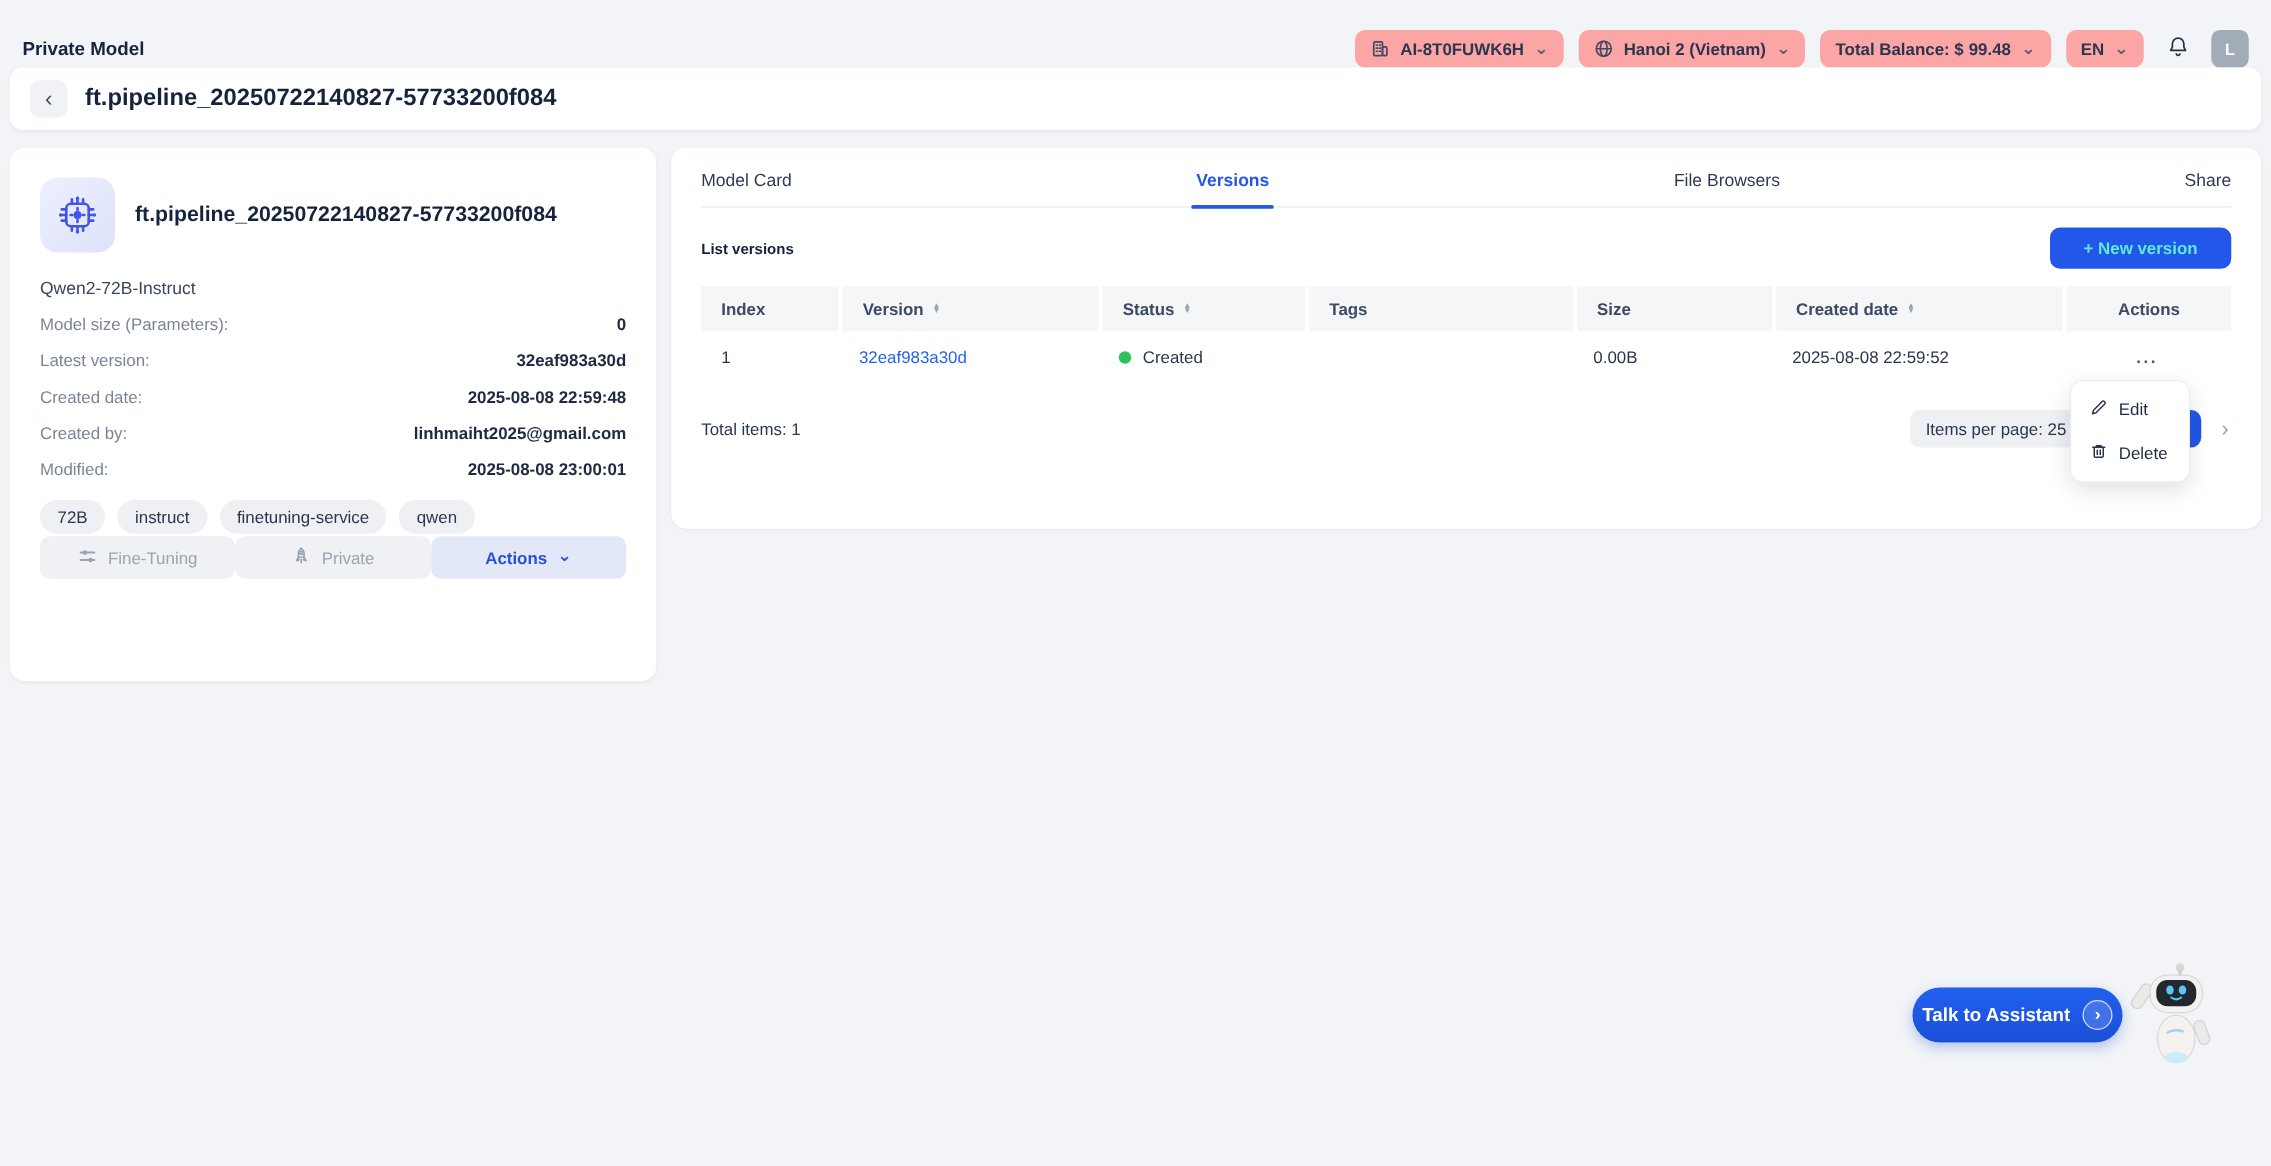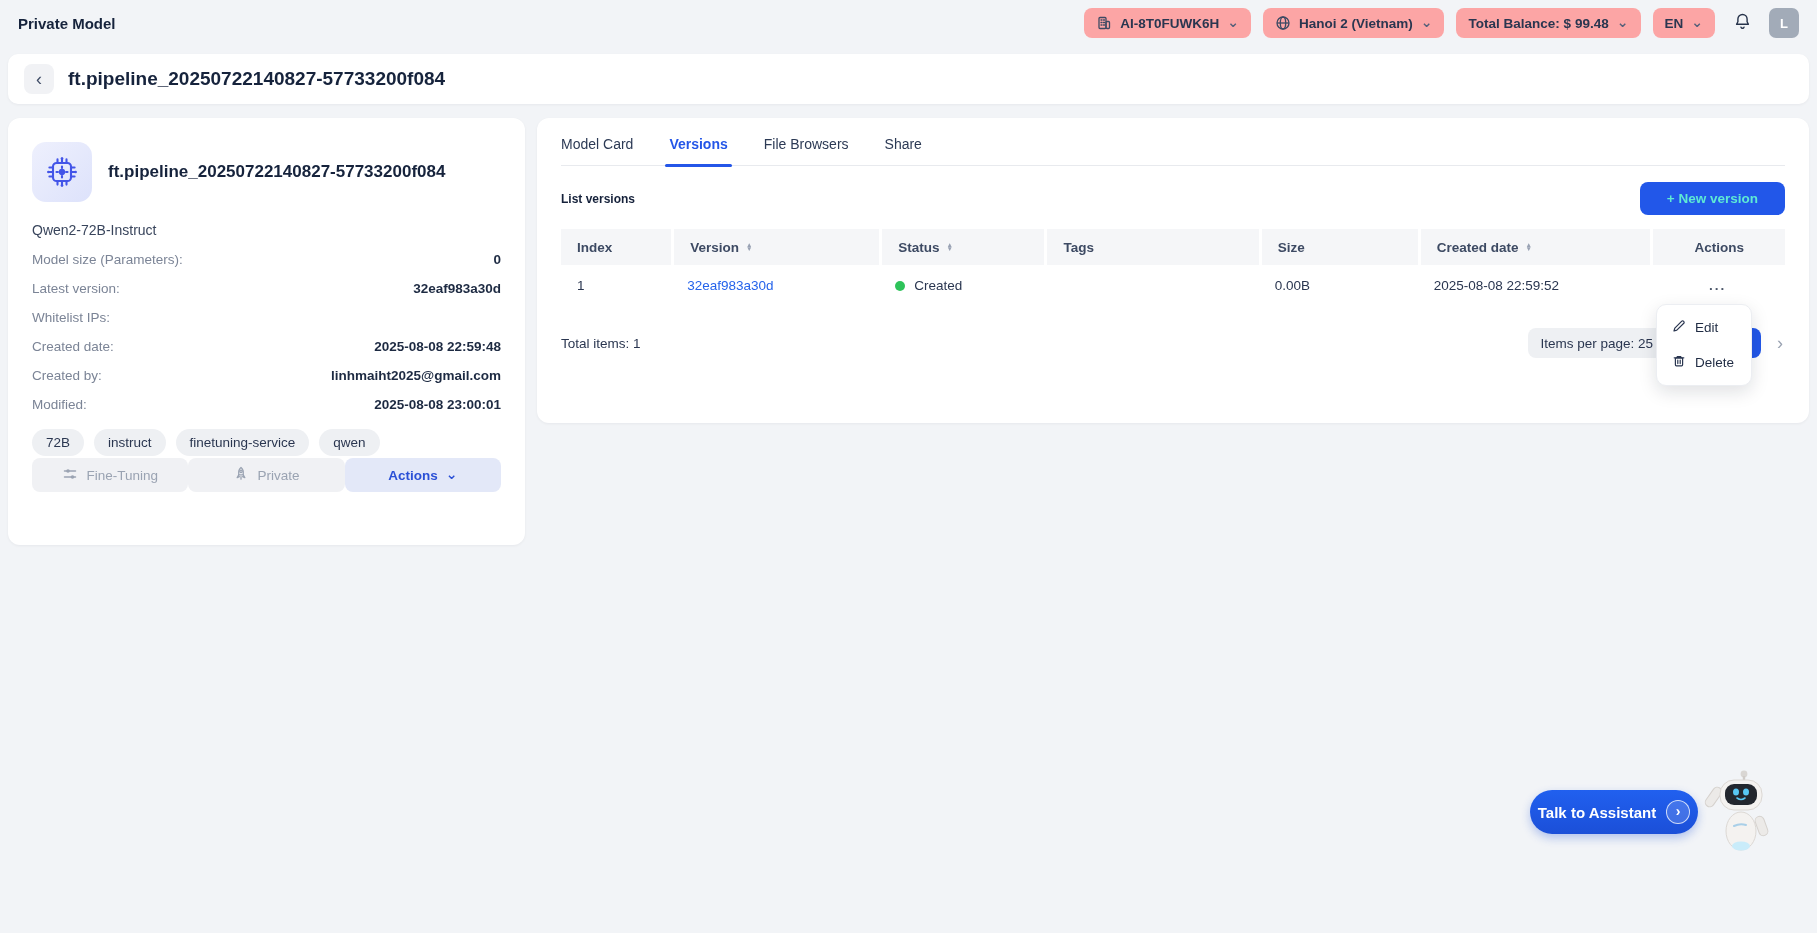--- a/index.html
+++ b/index.html
@@ -7,21 +7,21 @@
   body {
     font-family: "Liberation Sans", "DejaVu Sans", sans-serif;
     background:#f2f4f7;
     color:#2b3850;
     font-size:14px;
     position:relative;
     overflow:hidden;
   }
   
   .topbar {
-    position:absolute; top:0; left:0; right:0; height:46px;
+    position:absolute; top:16px; left:0; right:0; height:46px;
     display:flex; align-items:center; padding:0 18px;
   }
   .topbar-title { font-size:15px; font-weight:700; color:#16233c; }
   .topbar-right { margin-left:auto; display:flex; align-items:center; gap:12px; }
   .chip {
     height:30px; background:#fca5a5; border-radius:8px;
     display:flex; align-items:center; gap:8px; padding:0 12px;
     font-size:13.5px; font-weight:600; color:#2a3650; cursor:pointer; white-space:nowrap;
   }
   .chip .chev { font-size:14px; color:#55607a; line-height:1; margin-top:-3px; }
@@ -75,21 +75,21 @@
   }
   .btn-disabled { background:#f0f1f4; color:#9aa3b2; }
   .btn-actions { background:#e3e8f8; color:#2b50d6; font-weight:700; }
   .btn-actions .chev { font-size:14px; margin-top:-3px; }
   
   .panel {
     position:absolute; left:537px; top:118px; width:1272px; height:305px;
     background:#fff; border-radius:12px; box-shadow:0 1px 3px rgba(16,24,40,.05);
     padding:18px 24px;
   }
-  .tabs { display:flex; gap:36px; border-bottom:1px solid #e8eaee; }
+  .tabs { display:flex; gap:36px; border-bottom:1px solid #e8eaee;justify-content:space-between; }
   .tab { padding-bottom:13px; font-size:14px; color:#2c3a55; cursor:pointer; position:relative; }
   .tab.active { color:#2456e8; font-weight:700; }
   .tab.active::after {
     content:""; position:absolute; left:-4px; right:-4px; bottom:-2px;
     height:3px; background:#2456e8; border-radius:2px;
   }
   .list-head { margin-top:16px; display:flex; align-items:center; justify-content:space-between; }
   .list-title { font-size:12px; font-weight:700; color:#15213a; }
   .new-version-btn {
     background:#2257e9; color:#5eead4; border:none; border-radius:8px; font-family:inherit;
@@ -228,24 +228,20 @@
   </div>
   <div class="mc-base">Qwen2-72B-Instruct</div>
 
   <div class="prop-row">
     <span class="prop-label">Model size (Parameters):</span>
     <span class="prop-value">0</span>
   </div>
   <div class="prop-row">
     <span class="prop-label">Latest version:</span>
     <span class="prop-value">32eaf983a30d</span>
-  </div>
-  <div class="prop-row">
-    <span class="prop-label">Whitelist IPs:</span>
-    <span class="prop-value"></span>
   </div>
   <div class="prop-row">
     <span class="prop-label">Created date:</span>
     <span class="prop-value">2025-08-08 22:59:48</span>
   </div>
   <div class="prop-row">
     <span class="prop-label">Created by:</span>
     <span class="prop-value">linhmaiht2025@gmail.com</span>
   </div>
   <div class="prop-row">

